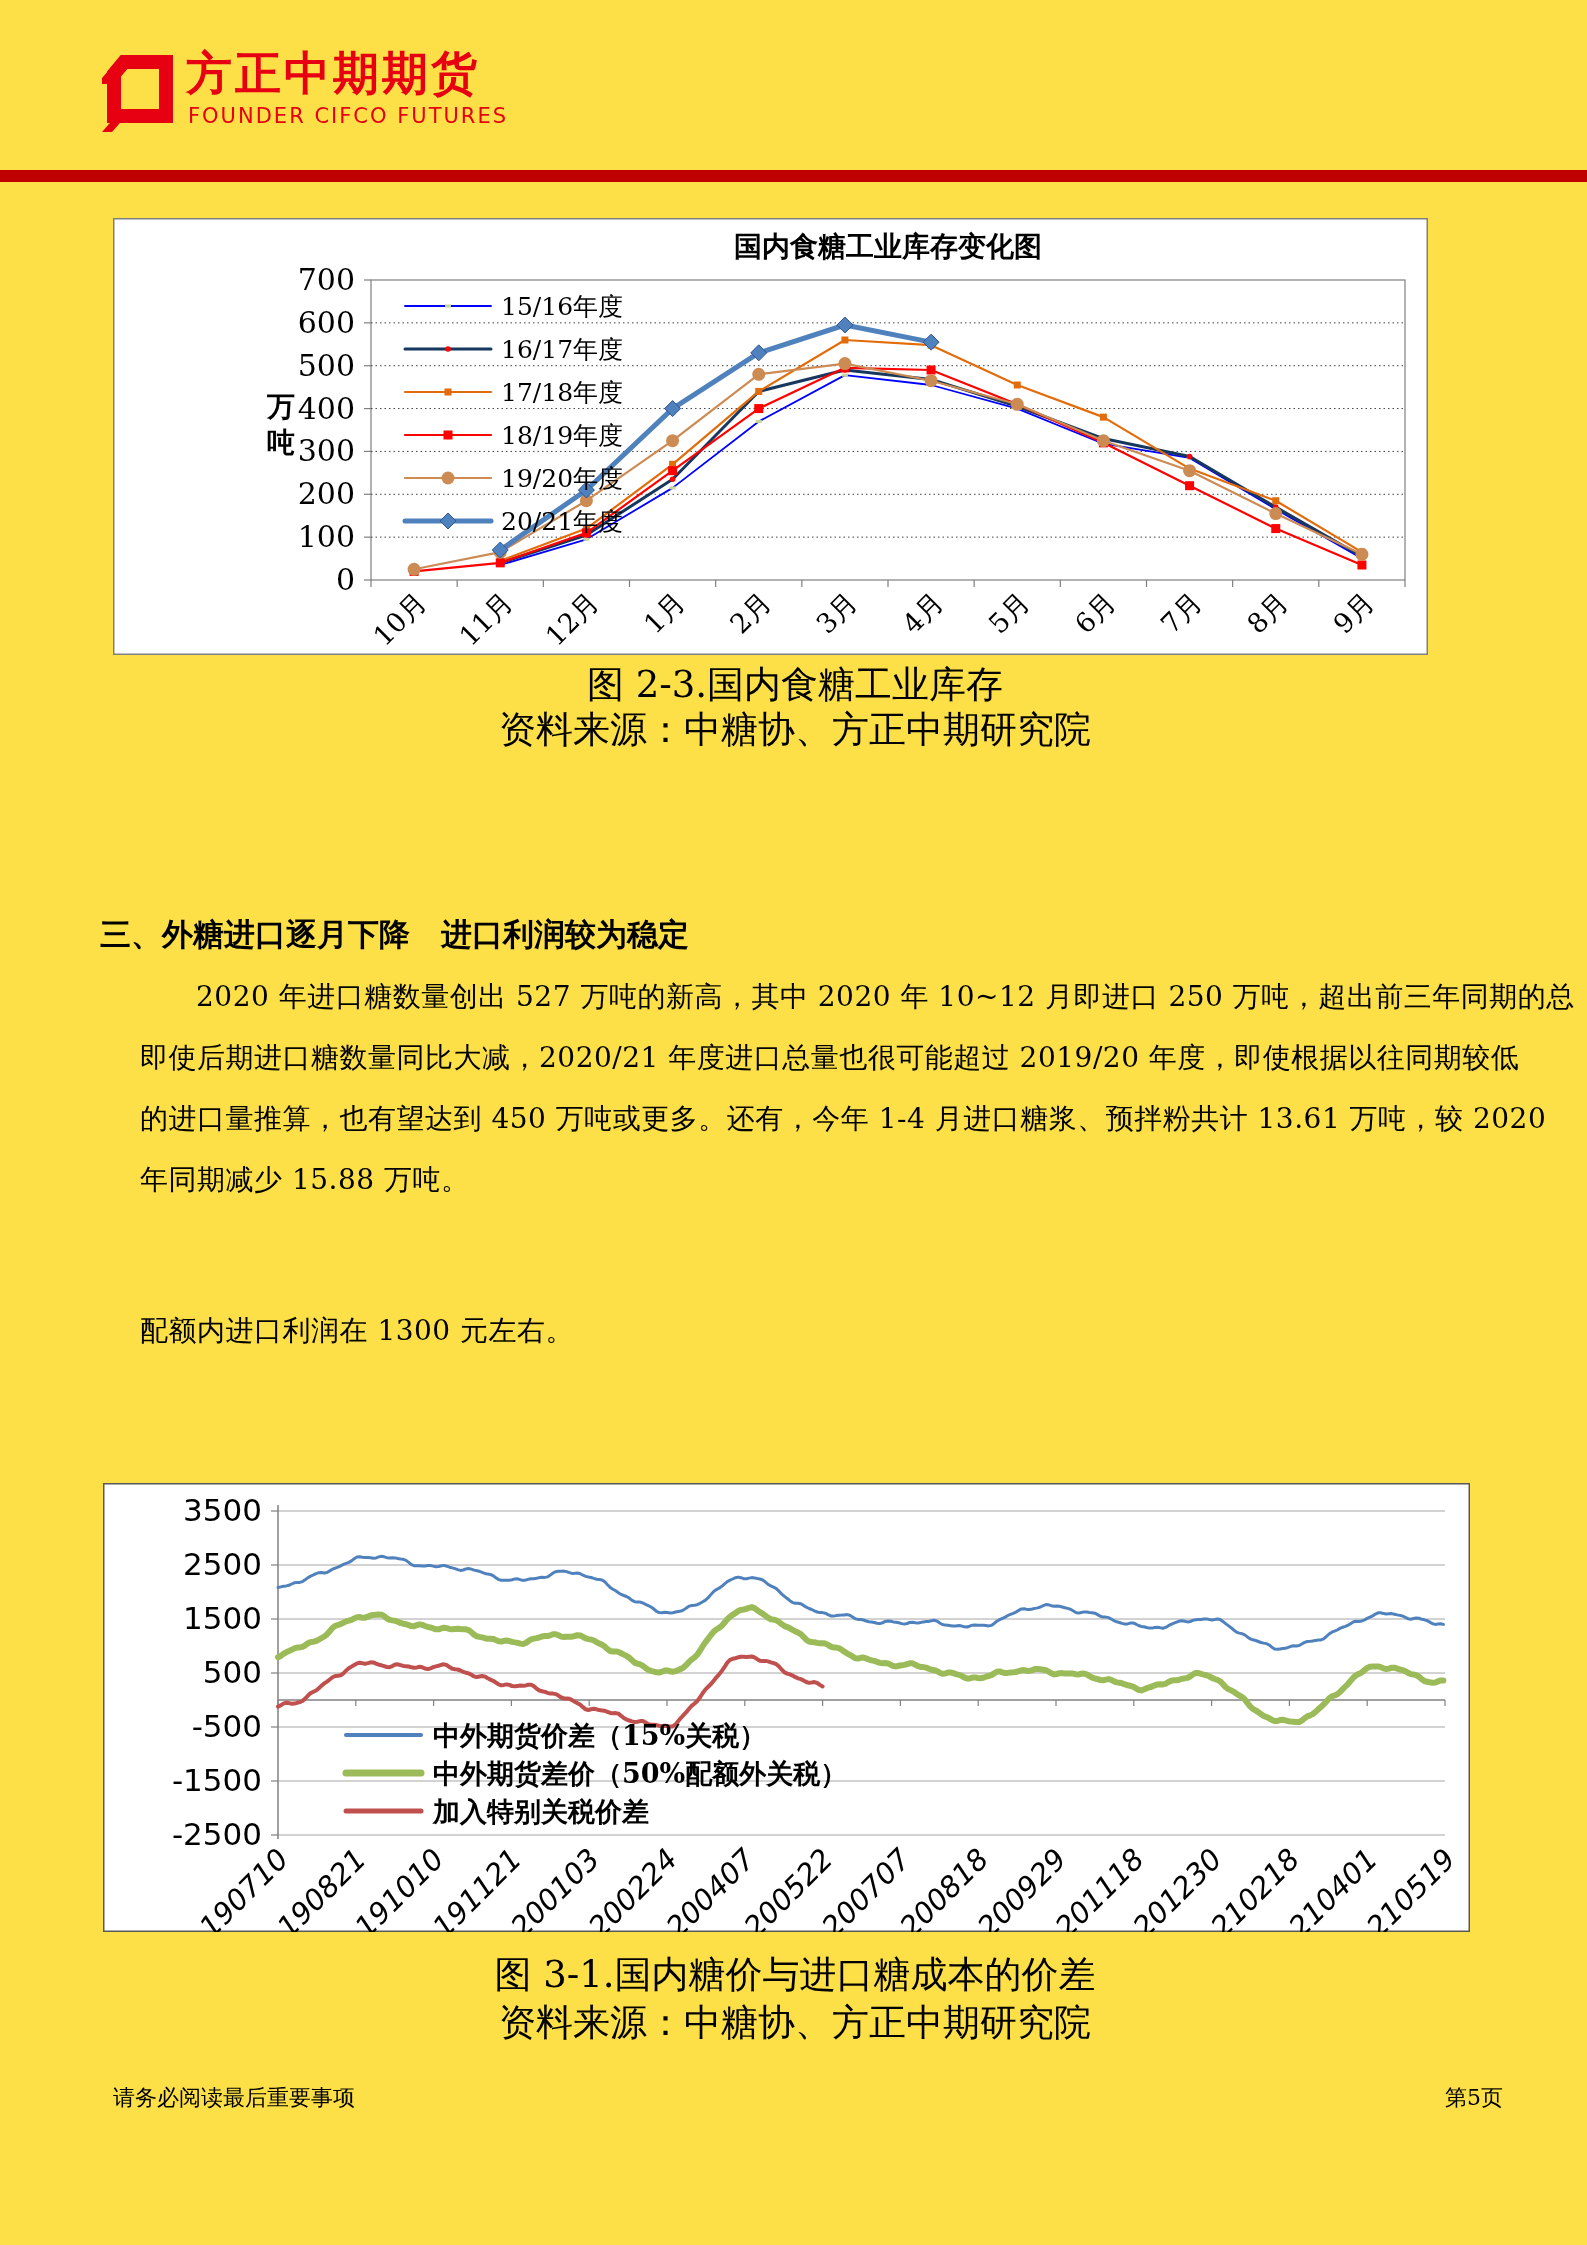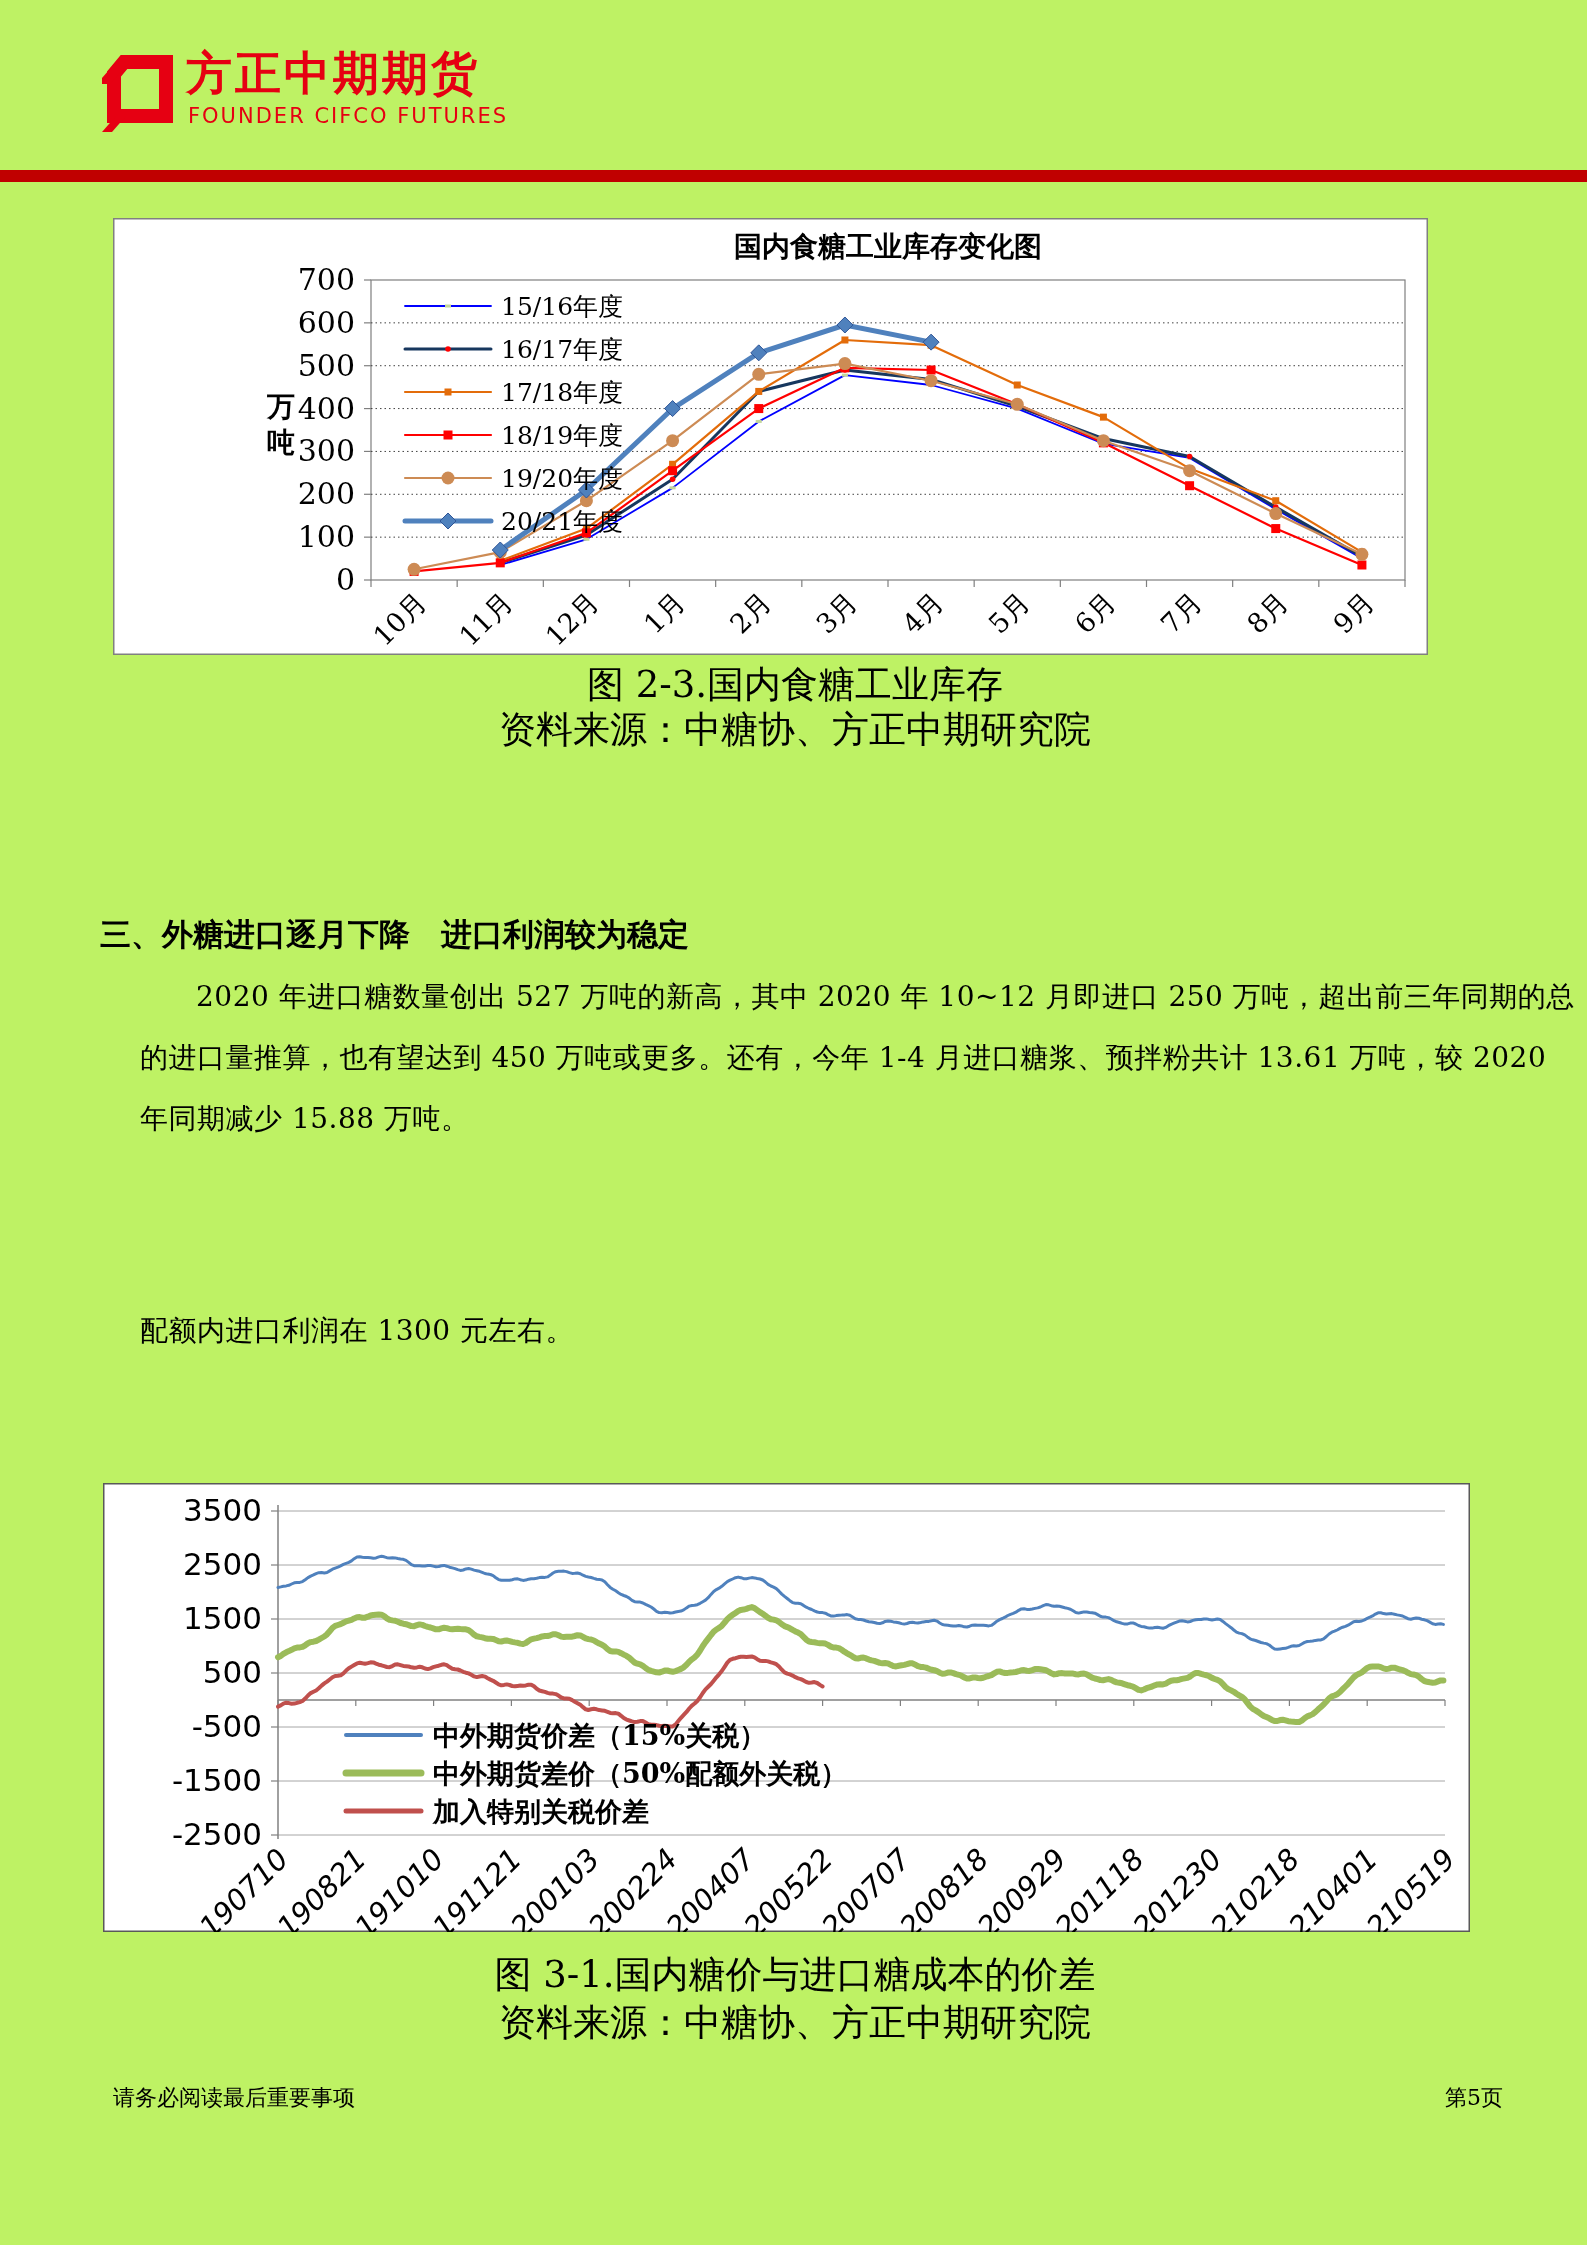--- a/index.html
+++ b/index.html
@@ -1,16 +1,16 @@
 <!DOCTYPE html>
 <html><head>
 <meta charset="utf-8">
 <style>
   html,body{margin:0;padding:0;background:#ffffff;}
-  #page{position:relative;width:1587px;height:2245px;background:#bef264;margin:0 auto;overflow:hidden;
+  #page{position:relative;width:1587px;height:2245px;background:#fde047;margin:0 auto;overflow:hidden;
         font-family:"DejaVu Serif","Liberation Serif",serif;color:#000;}
   
   #logo-icon-svg{position:absolute;left:100px;top:52px;width:74px;height:80px;}
   #logo-title{position:absolute;left:186px;top:50px;font-family:"DejaVu Sans","Liberation Sans",sans-serif;
               font-weight:900;font-size:46px;letter-spacing:3px;line-height:1;}
   #logo-subtitle{position:absolute;left:188px;top:104px;font-family:"DejaVu Sans","Liberation Sans",sans-serif;
               font-weight:400;font-size:21px;letter-spacing:2px;}
   #red-bar{position:absolute;left:0;top:170px;width:1587px;height:12px;}
   
   #chart1{position:absolute;left:113px;top:218px;width:1315px;height:437px;}
@@ -208,20 +208,21 @@
       </g>
     </svg>
 
   <div class="caption-wrap" style="top:660px;">图 2-3.国内食糖工业库存</div>
   <div class="caption-wrap" style="top:705px;">资料来源：中糖协、方正中期研究院</div>
 
   <div id="section-heading">三、外糖进口逐月下降　进口利润较为稳定</div>
 
   <div class="para" style="top:966px;">
     <div class="bline indent">2020 年进口糖数量创出 527 万吨的新高，其中 2020 年 10~12 月即进口 250 万吨，超出前三年同期的总</div>
+    <div class="bline">即使后期进口糖数量同比大减，2020/21 年度进口总量也很可能超过 2019/20 年度，即使根据以往同期较低</div>
     <div class="bline">的进口量推算，也有望达到 450 万吨或更多。还有，今年 1-4 月进口糖浆、预拌粉共计 13.61 万吨，较 2020</div>
     <div class="bline">年同期减少 15.88 万吨。</div>
   </div>
 
   <div class="para" style="top:1300px;">
     <div class="bline">配额内进口利润在 1300 元左右。</div>
   </div>
 
   <svg id="chart2" viewBox="0 0 1367 449">
       <rect x="0.75" y="0.75" width="1365.5" height="447.5" fill="#fff" stroke="#595959" stroke-width="1.5"></rect>

